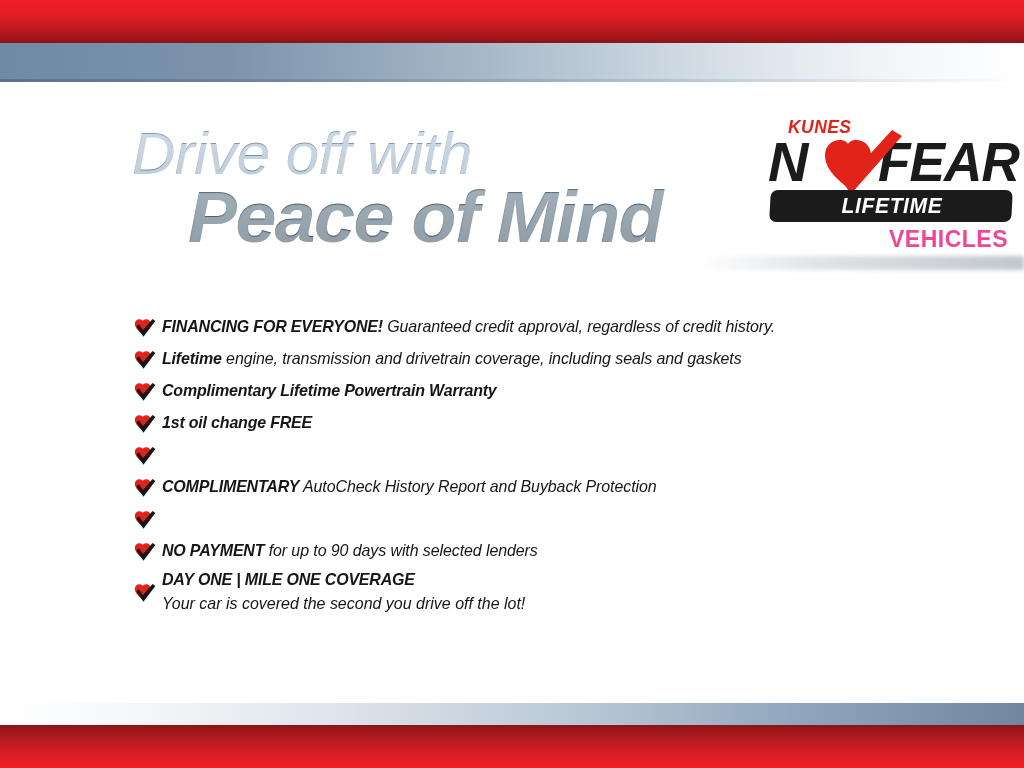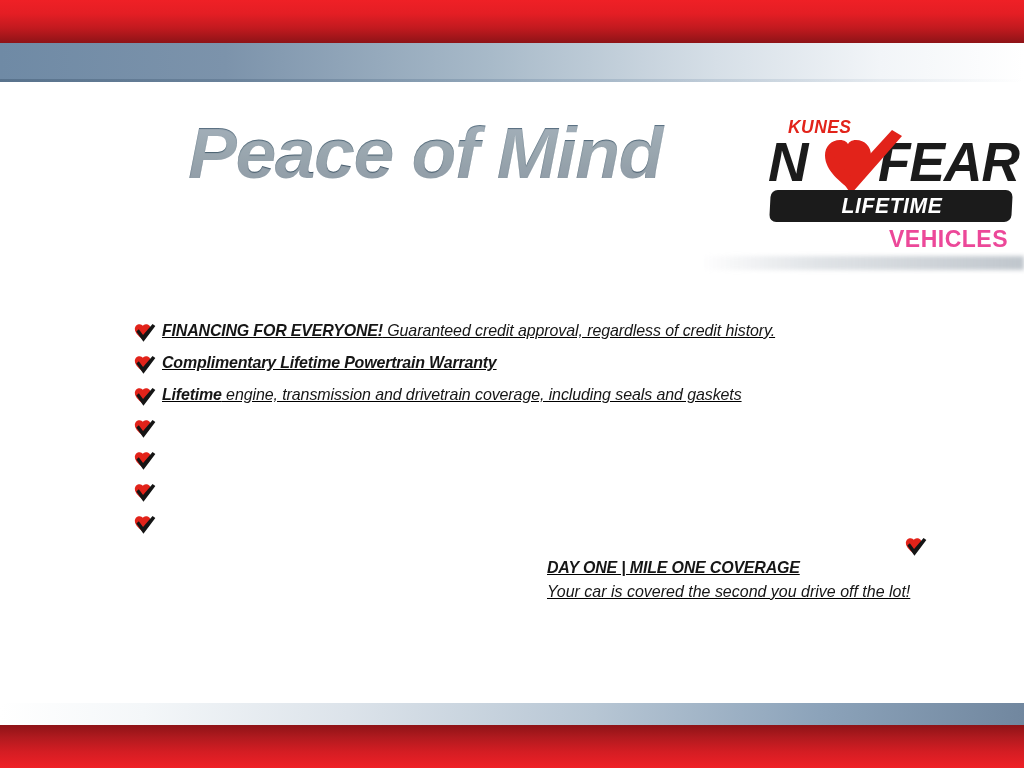--- a/index.html
+++ b/index.html
@@ -180,22 +180,21 @@
   
   .benefits {
     position: absolute;
     left: 133px; top: 310px;
     width: 800px;
   }
   .benefit-row {
     position: relative;
     height: 32px;
     display: flex;
-    align-items: flex-end;
-    text-decoration: underline;
+    align-items: center;
   }
   .bullet-icon {
     flex: 0 0 auto;
     width: 24px;
     height: 22px;
     position: relative;
     top: 2px;
     margin-right: 5px;
   }
   .benefit-text {
@@ -232,20 +231,21 @@
 </head>
 <body>
 
 <div class="bar-red-top"></div>
 <div class="bar-gray-top"></div>
 <div class="bar-gray-bottom"></div>
 <div class="bar-red-bottom"></div>
 <div class="headline-rule"></div>
 
 <div class="headline">
+  <div class="headline-line1">Drive off with</div>
   <div class="headline-line2">Peace of Mind</div>
 </div>
 
 <div class="logo">
   <div class="logo-kunes">KUNES</div>
 
   <div class="logo-main">
     <span class="logo-n">N</span>
     <span class="logo-fear">FEAR</span>
 
@@ -277,67 +277,84 @@
       </div>
     </div>
     <div class="benefit-row">
       <span class="bullet-icon">
 <svg viewBox="0 0 26 22" style="width:24px;height:22px;display:block;">
   <path d="M7.2 1.4C4.2 1.4 2 3.6 2 6.6 2 11.6 8.3 16 10.6 18.2 12.9 16 19.2 11.6 19.2 6.6c0-3-2.2-5.2-5.2-5.2-1.6 0-2.7.8-3.4 1.7C9.9 2.2 8.8 1.4 7.2 1.4z" fill="#e2231a"></path>
   <path d="M3.6 9.4 L6.3 6.9 L10.9 13.2 L21.2 1.2 L24.2 3.4 L11.3 20.4 Z" fill="#151515"></path>
 </svg>
       </span>
       <div>
+        <div class="benefit-text"><span class="b">Lifetime</span><span class="n"> engine, transmission and drivetrain coverage, including seals and gaskets</span></div>
+      </div>
+    </div>
+    <div class="benefit-row">
+      <span class="bullet-icon">
+<svg viewBox="0 0 26 22" style="width:24px;height:22px;display:block;">
+  <path d="M7.2 1.4C4.2 1.4 2 3.6 2 6.6 2 11.6 8.3 16 10.6 18.2 12.9 16 19.2 11.6 19.2 6.6c0-3-2.2-5.2-5.2-5.2-1.6 0-2.7.8-3.4 1.7C9.9 2.2 8.8 1.4 7.2 1.4z" fill="#e2231a"></path>
+  <path d="M3.6 9.4 L6.3 6.9 L10.9 13.2 L21.2 1.2 L24.2 3.4 L11.3 20.4 Z" fill="#151515"></path>
+</svg>
+      </span>
+      <div>
         <div class="benefit-text"><span class="b">Complimentary Lifetime Powertrain Warranty</span></div>
       </div>
     </div>
     <div class="benefit-row">
       <span class="bullet-icon">
 <svg viewBox="0 0 26 22" style="width:24px;height:22px;display:block;">
   <path d="M7.2 1.4C4.2 1.4 2 3.6 2 6.6 2 11.6 8.3 16 10.6 18.2 12.9 16 19.2 11.6 19.2 6.6c0-3-2.2-5.2-5.2-5.2-1.6 0-2.7.8-3.4 1.7C9.9 2.2 8.8 1.4 7.2 1.4z" fill="#e2231a"></path>
   <path d="M3.6 9.4 L6.3 6.9 L10.9 13.2 L21.2 1.2 L24.2 3.4 L11.3 20.4 Z" fill="#151515"></path>
 </svg>
       </span>
       <div>
-        <div class="benefit-text"><span class="b">Lifetime</span><span class="n"> engine, transmission and drivetrain coverage, including seals and gaskets</span></div>
-      </div>
-    </div>
-    <div class="benefit-row">
-      <span class="bullet-icon">
-<svg viewBox="0 0 26 22" style="width:24px;height:22px;display:block;">
-  <path d="M7.2 1.4C4.2 1.4 2 3.6 2 6.6 2 11.6 8.3 16 10.6 18.2 12.9 16 19.2 11.6 19.2 6.6c0-3-2.2-5.2-5.2-5.2-1.6 0-2.7.8-3.4 1.7C9.9 2.2 8.8 1.4 7.2 1.4z" fill="#e2231a"></path>
-  <path d="M3.6 9.4 L6.3 6.9 L10.9 13.2 L21.2 1.2 L24.2 3.4 L11.3 20.4 Z" fill="#151515"></path>
-</svg>
-      </span>
-    </div>
-    <div class="benefit-row">
-      <span class="bullet-icon">
-<svg viewBox="0 0 26 22" style="width:24px;height:22px;display:block;">
-  <path d="M7.2 1.4C4.2 1.4 2 3.6 2 6.6 2 11.6 8.3 16 10.6 18.2 12.9 16 19.2 11.6 19.2 6.6c0-3-2.2-5.2-5.2-5.2-1.6 0-2.7.8-3.4 1.7C9.9 2.2 8.8 1.4 7.2 1.4z" fill="#e2231a"></path>
-  <path d="M3.6 9.4 L6.3 6.9 L10.9 13.2 L21.2 1.2 L24.2 3.4 L11.3 20.4 Z" fill="#151515"></path>
-</svg>
-      </span>
-    </div>
-    <div class="benefit-row">
-      <span class="bullet-icon">
-<svg viewBox="0 0 26 22" style="width:24px;height:22px;display:block;">
-  <path d="M7.2 1.4C4.2 1.4 2 3.6 2 6.6 2 11.6 8.3 16 10.6 18.2 12.9 16 19.2 11.6 19.2 6.6c0-3-2.2-5.2-5.2-5.2-1.6 0-2.7.8-3.4 1.7C9.9 2.2 8.8 1.4 7.2 1.4z" fill="#e2231a"></path>
-  <path d="M3.6 9.4 L6.3 6.9 L10.9 13.2 L21.2 1.2 L24.2 3.4 L11.3 20.4 Z" fill="#151515"></path>
-</svg>
-      </span>
-    </div>
-    <div class="benefit-row">
-      <span class="bullet-icon">
-<svg viewBox="0 0 26 22" style="width:24px;height:22px;display:block;">
-  <path d="M7.2 1.4C4.2 1.4 2 3.6 2 6.6 2 11.6 8.3 16 10.6 18.2 12.9 16 19.2 11.6 19.2 6.6c0-3-2.2-5.2-5.2-5.2-1.6 0-2.7.8-3.4 1.7C9.9 2.2 8.8 1.4 7.2 1.4z" fill="#e2231a"></path>
-  <path d="M3.6 9.4 L6.3 6.9 L10.9 13.2 L21.2 1.2 L24.2 3.4 L11.3 20.4 Z" fill="#151515"></path>
-</svg>
-      </span>
-    </div>
-    <div class="benefit-row" style="height: 50px; flex-direction: column;">
+        <div class="benefit-text"><span class="b">1st oil change FREE</span></div>
+      </div>
+    </div>
+    <div class="benefit-row">
+      <span class="bullet-icon">
+<svg viewBox="0 0 26 22" style="width:24px;height:22px;display:block;">
+  <path d="M7.2 1.4C4.2 1.4 2 3.6 2 6.6 2 11.6 8.3 16 10.6 18.2 12.9 16 19.2 11.6 19.2 6.6c0-3-2.2-5.2-5.2-5.2-1.6 0-2.7.8-3.4 1.7C9.9 2.2 8.8 1.4 7.2 1.4z" fill="#e2231a"></path>
+  <path d="M3.6 9.4 L6.3 6.9 L10.9 13.2 L21.2 1.2 L24.2 3.4 L11.3 20.4 Z" fill="#151515"></path>
+</svg>
+      </span>
+    </div>
+    <div class="benefit-row">
+      <span class="bullet-icon">
+<svg viewBox="0 0 26 22" style="width:24px;height:22px;display:block;">
+  <path d="M7.2 1.4C4.2 1.4 2 3.6 2 6.6 2 11.6 8.3 16 10.6 18.2 12.9 16 19.2 11.6 19.2 6.6c0-3-2.2-5.2-5.2-5.2-1.6 0-2.7.8-3.4 1.7C9.9 2.2 8.8 1.4 7.2 1.4z" fill="#e2231a"></path>
+  <path d="M3.6 9.4 L6.3 6.9 L10.9 13.2 L21.2 1.2 L24.2 3.4 L11.3 20.4 Z" fill="#151515"></path>
+</svg>
+      </span>
+      <div>
+        <div class="benefit-text"><span class="b">COMPLIMENTARY</span><span class="n"> AutoCheck History Report and Buyback Protection</span></div>
+      </div>
+    </div>
+    <div class="benefit-row">
+      <span class="bullet-icon">
+<svg viewBox="0 0 26 22" style="width:24px;height:22px;display:block;">
+  <path d="M7.2 1.4C4.2 1.4 2 3.6 2 6.6 2 11.6 8.3 16 10.6 18.2 12.9 16 19.2 11.6 19.2 6.6c0-3-2.2-5.2-5.2-5.2-1.6 0-2.7.8-3.4 1.7C9.9 2.2 8.8 1.4 7.2 1.4z" fill="#e2231a"></path>
+  <path d="M3.6 9.4 L6.3 6.9 L10.9 13.2 L21.2 1.2 L24.2 3.4 L11.3 20.4 Z" fill="#151515"></path>
+</svg>
+      </span>
+    </div>
+    <div class="benefit-row">
+      <span class="bullet-icon">
+<svg viewBox="0 0 26 22" style="width:24px;height:22px;display:block;">
+  <path d="M7.2 1.4C4.2 1.4 2 3.6 2 6.6 2 11.6 8.3 16 10.6 18.2 12.9 16 19.2 11.6 19.2 6.6c0-3-2.2-5.2-5.2-5.2-1.6 0-2.7.8-3.4 1.7C9.9 2.2 8.8 1.4 7.2 1.4z" fill="#e2231a"></path>
+  <path d="M3.6 9.4 L6.3 6.9 L10.9 13.2 L21.2 1.2 L24.2 3.4 L11.3 20.4 Z" fill="#151515"></path>
+</svg>
+      </span>
+      <div>
+        <div class="benefit-text"><span class="b">NO PAYMENT</span><span class="n"> for up to 90 days with selected lenders</span></div>
+      </div>
+    </div>
+    <div class="benefit-row" style="height: 50px;">
       <span class="bullet-icon">
 <svg viewBox="0 0 26 22" style="width:24px;height:22px;display:block;">
   <path d="M7.2 1.4C4.2 1.4 2 3.6 2 6.6 2 11.6 8.3 16 10.6 18.2 12.9 16 19.2 11.6 19.2 6.6c0-3-2.2-5.2-5.2-5.2-1.6 0-2.7.8-3.4 1.7C9.9 2.2 8.8 1.4 7.2 1.4z" fill="#e2231a"></path>
   <path d="M3.6 9.4 L6.3 6.9 L10.9 13.2 L21.2 1.2 L24.2 3.4 L11.3 20.4 Z" fill="#151515"></path>
 </svg>
       </span>
       <div>
         <div class="benefit-text"><span class="b">DAY ONE  |  MILE ONE COVERAGE</span></div>
         <div class="benefit-sub" style="margin-left: 0px; margin-top: 2px;">Your car is covered the second you drive off the lot!</div>
       </div>

